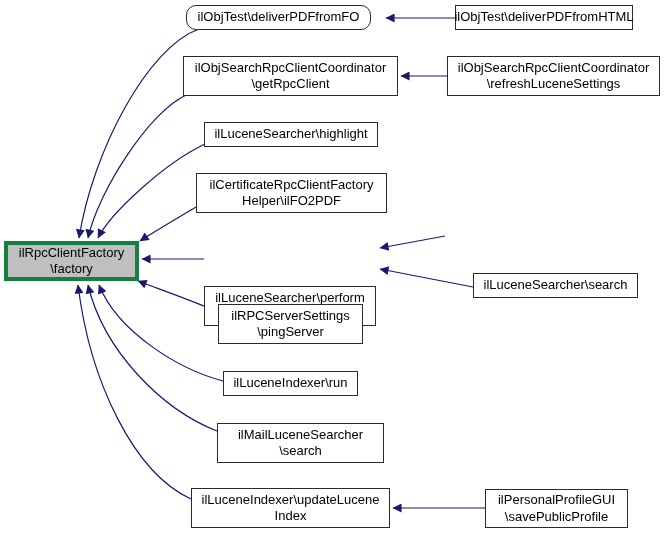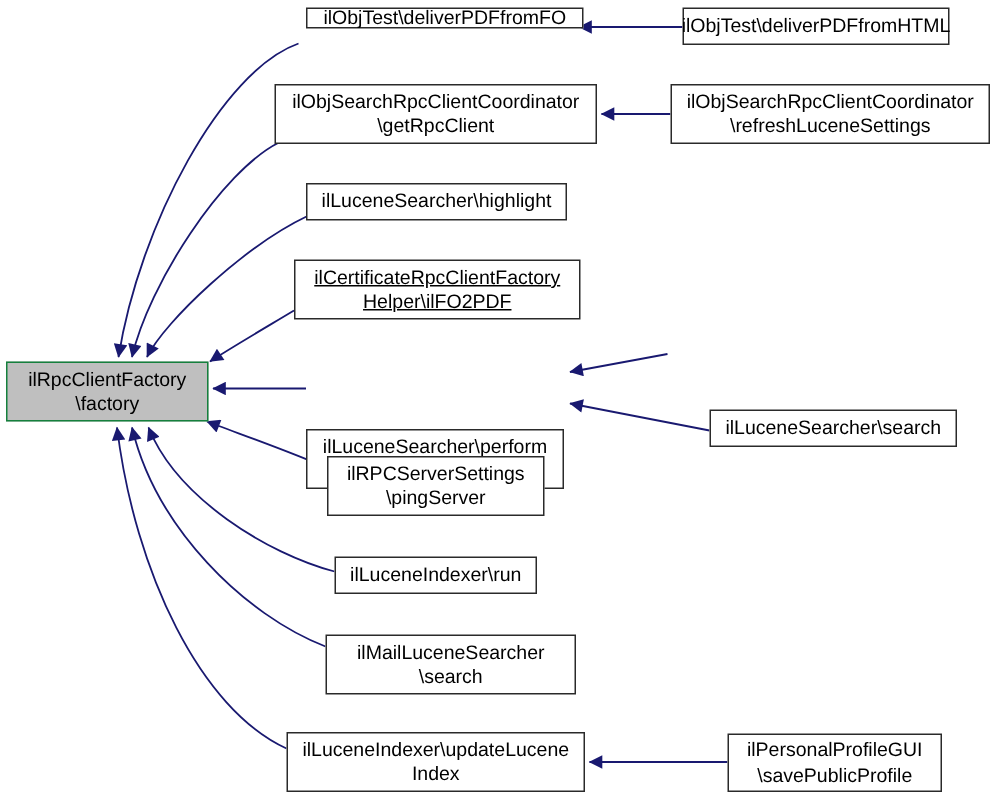--- a/index.html
+++ b/index.html
@@ -30,21 +30,21 @@
     line-height: 1.25;
     display: flex;
     align-items: center;
     justify-content: center;
     text-align: center;
     white-space: pre-line;
     z-index: 2;
   }
   .node.highlighted {
     background: #bfbfbf;
-    border: 1px solid #15803d;
+    border: 4px solid #15803d;
   }
 </style>
 </head>
 <body>
 
 <div id="diagram">
     <svg id="edge-layer" width="671" height="534">
       <defs>
         <marker id="ah" viewBox="0 0 10 10" refX="9.5" refY="5" markerWidth="12" markerHeight="9" markerUnits="userSpaceOnUse" orient="auto">
           <path d="M0,0 L10,5 L0,10 z" fill="#191970"></path>
@@ -60,25 +60,25 @@
       <path d="M217,431 C163,410 104,352 88,285" fill="none" stroke="#191970" stroke-width="1.2" marker-end="url(#ah)"></path>
       <path d="M191,499 C134,473 90,382 78,285" fill="none" stroke="#191970" stroke-width="1.2" marker-end="url(#ah)"></path>
       <path d="M455,18 L386,18" fill="none" stroke="#191970" stroke-width="1.2" marker-end="url(#ah)"></path>
       <path d="M447,76 L401,76" fill="none" stroke="#191970" stroke-width="1.2" marker-end="url(#ah)"></path>
       <path d="M445,236 L380,248" fill="none" stroke="#191970" stroke-width="1.2" marker-end="url(#ah)"></path>
       <path d="M473,287 L380,269" fill="none" stroke="#191970" stroke-width="1.2" marker-end="url(#ah)"></path>
       <path d="M485,508 L393,508" fill="none" stroke="#191970" stroke-width="1.2" marker-end="url(#ah)"></path>
     </svg>
     <div class="node highlighted" style="left: 4px; top: 241px; width: 135px; height: 40px;">ilRpcClientFactory
 \factory</div>
-    <div class="node" style="left: 204px; top: 5px; width: 185px; height: 14px;">ilObjTest\deliverPDFfromFO</div>
+    <div class="node" style="left: 186px; top: 5px; width: 185px; height: 25px; border-radius: 10px;">ilObjTest\deliverPDFfromFO</div>
     <div class="node" style="left: 183px; top: 56px; width: 215px; height: 40px;">ilObjSearchRpcClientCoordinator
 \getRpcClient</div>
     <div class="node" style="left: 204px; top: 122px; width: 174px; height: 25px;">ilLuceneSearcher\highlight</div>
-    <div class="node" style="left: 196px; top: 173px; width: 191px; height: 40px; text-decoration: underline;">ilCertificateRpcClientFactory
+    <div class="node" style="left: 196px; top: 173px; width: 191px; height: 40px;">ilCertificateRpcClientFactory
 Helper\ilFO2PDF</div>
     <div class="node" style="left: 204px; top: 239px; width: 172px; height: 40px; margin-top: 47px;">ilLuceneSearcher\perform
 Search</div>
     <div class="node" style="left: 218px; top: 304px; width: 145px; height: 40px;">ilRPCServerSettings
 \pingServer</div>
     <div class="node" style="left: 223px; top: 371px; width: 135px; height: 25px; text-align: right;">ilLuceneIndexer\run</div>
     <div class="node" style="left: 217px; top: 423px; width: 167px; height: 40px;">ilMailLuceneSearcher
 \search</div>
     <div class="node" style="left: 191px; top: 488px; width: 199px; height: 40px;">ilLuceneIndexer\updateLucene
 Index</div>

